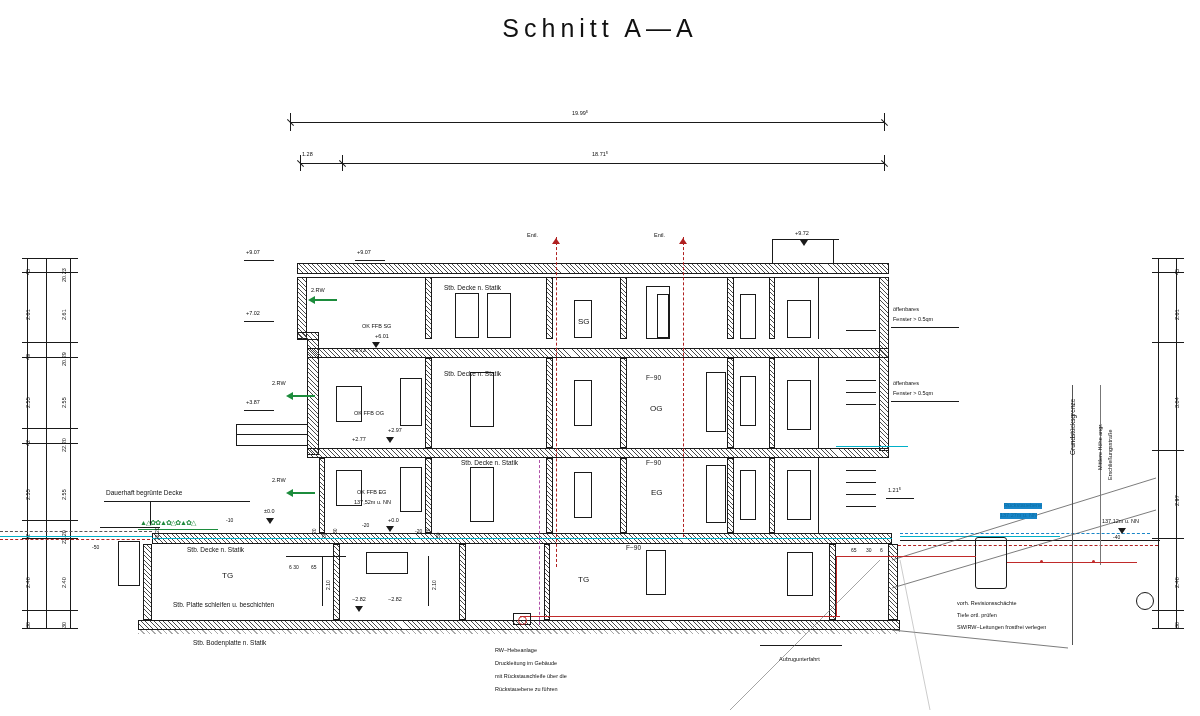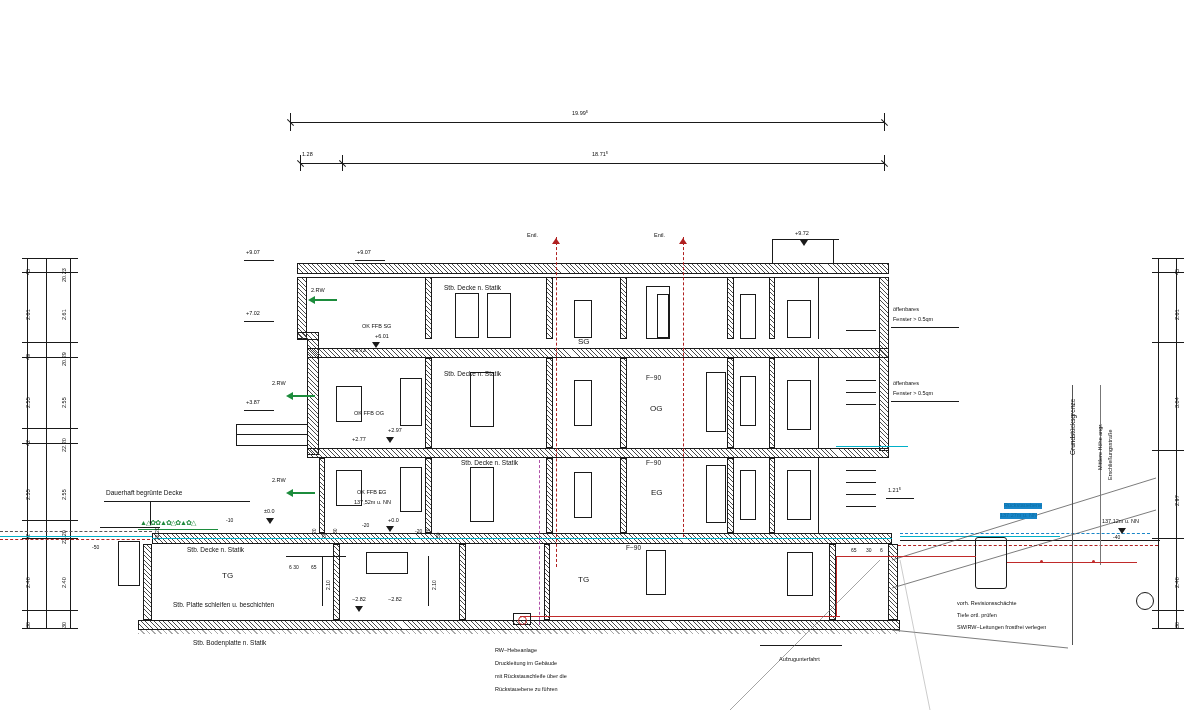--- a/index.html
+++ b/index.html
@@ -45,20 +45,21 @@
   .tick{position:absolute;width:9px;height:1px;background:#1a1a1a;transform:rotate(45deg);}
   .circ{position:absolute;border:1.5px solid #1a1a1a;border-radius:50%;}
   .dotred{position:absolute;width:3px;height:3px;background:#c02a2a;border-radius:50%;}
   .greenpatch{position:absolute;color:#1f8a3b;font-size:7px;letter-spacing:-1px;}
 </style>
 </head>
 <body>
 
 <div class="sheet">
 
+  <div class="title">Schnitt A—A</div>
 
   <div class="ln h" style="left:290px;top:122px;width:594px;"></div>
   <div class="tick" style="left:286px;top:122px;"></div>
   <div class="tick" style="left:880px;top:122px;"></div>
   <div class="ln v" style="left:290px;top:113px;height:18px;"></div>
   <div class="ln v" style="left:884px;top:113px;height:18px;"></div>
   <div class="t sm" style="left:572px;top:111px;">19.99⁵</div>
 
   <div class="ln h" style="left:300px;top:163px;width:584px;"></div>
   <div class="tick" style="left:296px;top:163px;"></div>
@@ -325,21 +326,21 @@
   <div class="t xs rot" style="left:326px;top:590px;">2.10</div>
   <div class="t xs rot" style="left:432px;top:590px;">2.10</div>
   <div class="ln v" style="left:322px;top:556px;height:50px;"></div>
   <div class="ln v" style="left:428px;top:556px;height:50px;"></div>
 
   <div class="t" style="left:444px;top:285px;">Stb. Decke n. Statik</div>
   <div class="t" style="left:444px;top:371px;">Stb. Decke n. Statik</div>
   <div class="t" style="left:461px;top:460px;">Stb. Decke n. Statik</div>
   <div class="t" style="left:187px;top:547px;">Stb. Decke n. Statik</div>
 
-  <div class="t md" style="left:578px;top:318px;margin-top:20px;">SG</div>
+  <div class="t md" style="left:578px;top:318px;">SG</div>
   <div class="t md" style="left:650px;top:405px;">OG</div>
   <div class="t md" style="left:651px;top:489px;">EG</div>
   <div class="t md" style="left:222px;top:572px;">TG</div>
   <div class="t md" style="left:578px;top:576px;">TG</div>
 
   <div class="t" style="left:646px;top:375px;">F−90</div>
   <div class="t" style="left:646px;top:460px;">F−90</div>
   <div class="t" style="left:626px;top:545px;">F−90</div>
 
   <div class="t" style="left:106px;top:490px;">Dauerhaft begrünte Decke</div>

